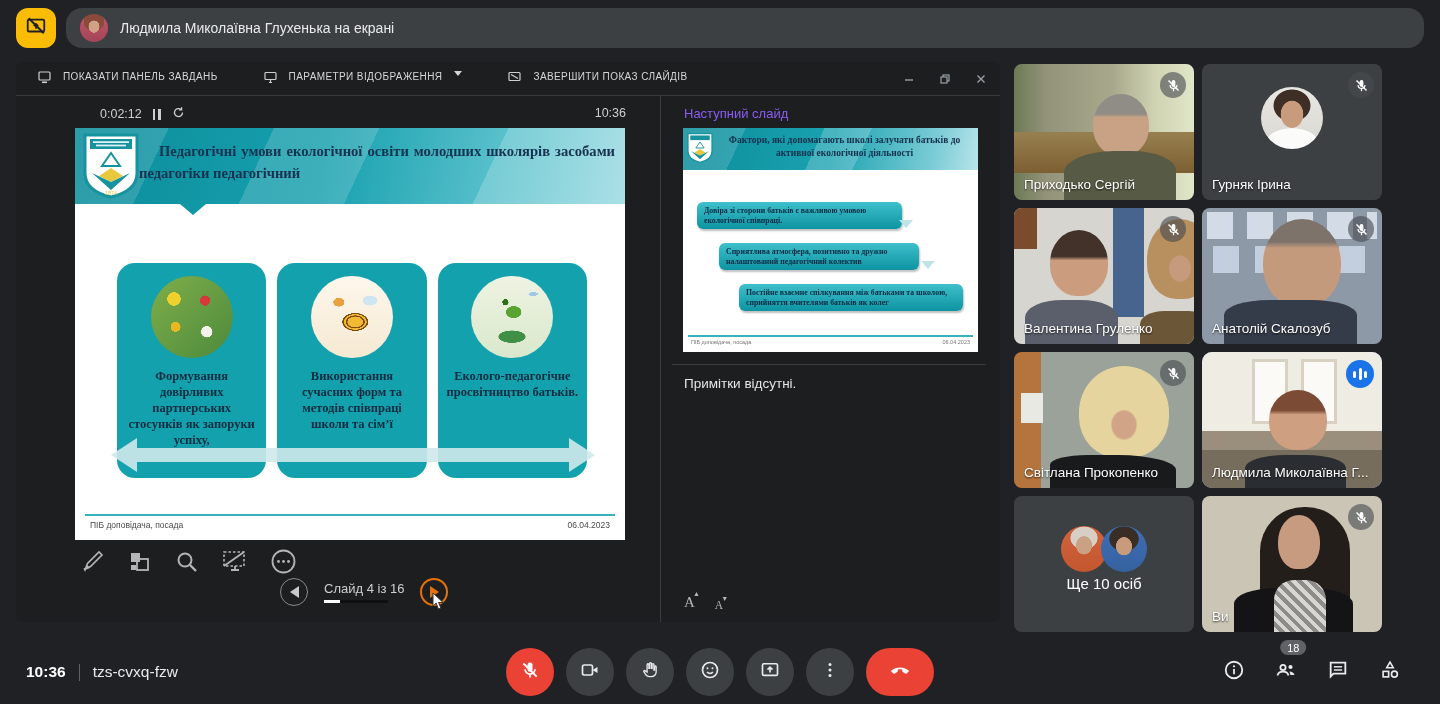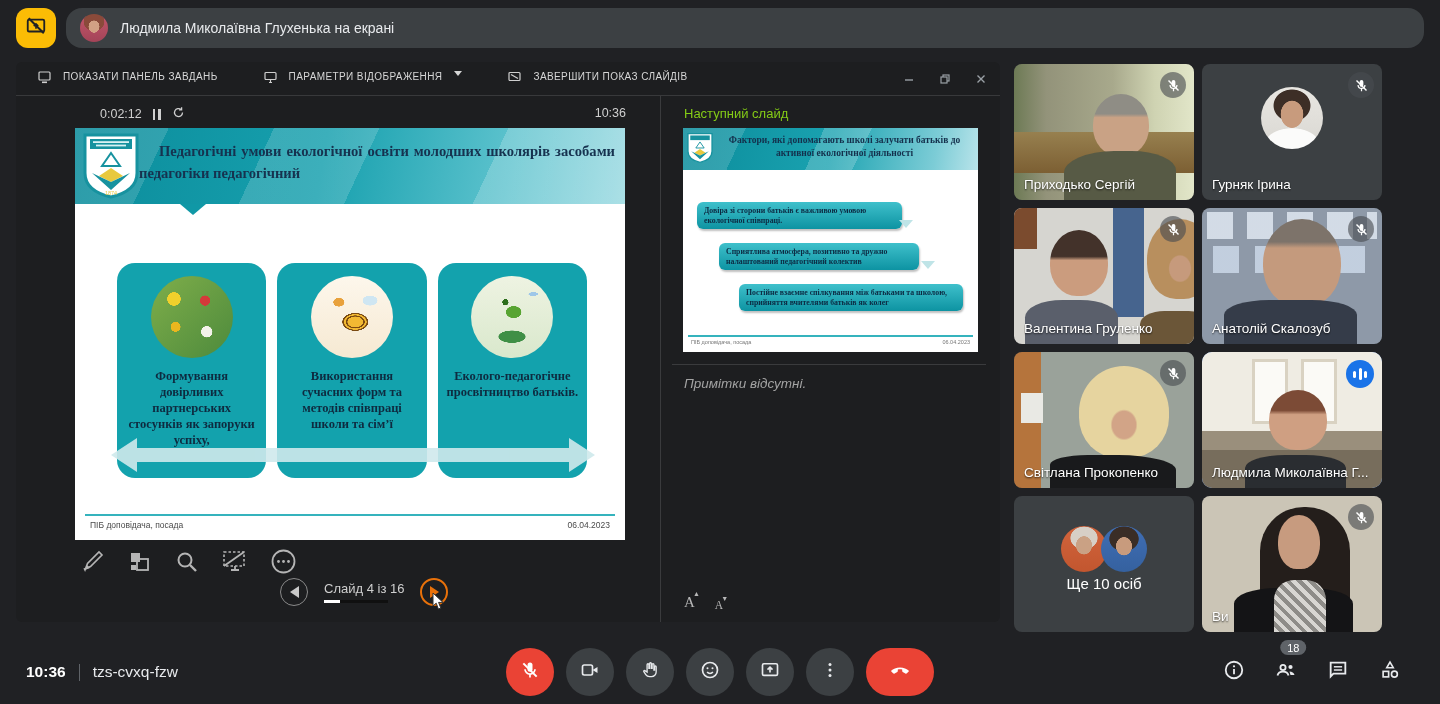--- a/index.html
+++ b/index.html
@@ -89,21 +89,21 @@
   .tri-l { width:0; height:0; border-top:6px solid transparent; border-bottom:6px solid transparent; border-right:9px solid #c9c9c9; }
   .nav-circle.next { border-color:#e8710a; border-width:2px; }
   .tri-r { width:0; height:0; border-top:6px solid transparent; border-bottom:6px solid transparent; border-left:9px solid #e8710a; }
   .nav-col { display:flex; flex-direction:column; gap:4px; }
   .nav-label { color:#cfcfcf; font-size:13px; }
   .nav-progress { width:64px; height:3.5px; background:#101010; }
   .nav-progress i { display:block; width:25%; height:100%; background:#fff; }
   .cursor { position:absolute; left:10px; top:12px; }
 
   
-  .next-head { position:absolute; left:668px; top:44px; color:#84cc16; font-size:13px; }
+  .next-head { position:absolute; left:668px; top:44px; color:#8b5cf6; font-size:13px; }
   .thumb { position:absolute; left:667px; top:66px; width:295px; height:224px; background:#fff; }
   .t-header { position:absolute; top:0; left:0; right:0; height:42px;
     background:
       linear-gradient(115deg, rgba(255,255,255,.15) 0 20%, transparent 20% 45%, rgba(255,255,255,.2) 45% 60%, transparent 60%),
       linear-gradient(100deg,#0b8c9b,#1aa2b0 50%,#7cccd6 85%,#b9e4ea); }
   .t-logo { position:absolute; left:4px; top:3px; }
   .t-title { position:absolute; left:34px; right:6px; top:6px; text-align:center;
     font-family:Liberation Serif, serif; font-weight:bold; font-size:9.5px; line-height:1.35; color:#14304c; }
   .t-box { position:absolute; border-radius:6px; padding:4px 7px;
     background:linear-gradient(180deg,#3fc0cb,#0d93a2); box-shadow:1px 2px 2px rgba(0,0,0,.25);
@@ -113,21 +113,21 @@
   .t-b3 { left:56px; top:156px; width:224px; }
   .t-arrow { position:absolute; width:14px; }
   .t-arrow .st { margin:0 auto; width:8px; height:8px; background:#bfe4e7; }
   .t-arrow .tp { width:0; height:0; border-left:7px solid transparent; border-right:7px solid transparent; border-top:8px solid #bfe4e7; }
   .t-a1 { left:216px; top:100px; } .t-a2 { left:238px; top:141px; }
   .t-footline { position:absolute; left:5px; right:5px; top:207px; height:1.5px; background:#35b3bd; }
   .t-foot { position:absolute; top:211px; font-size:5.5px; color:#777; }
   .t-foot.l { left:8px; } .t-foot.r { right:8px; }
 
   .notes-divider { position:absolute; left:656px; right:14px; top:302px; height:1px; background:#3a3b3d; }
-  .notes { position:absolute; left:668px; top:314px; color:#a3a3a3; font-size:13.5px;font-style:italic; }
+  .notes { position:absolute; left:668px; top:314px; color:#e5e5e5; font-size:13.5px; }
   .font-controls { position:absolute; left:668px; top:532px; display:flex; gap:20px; align-items:flex-end; color:#b8b8b8; }
   .fc { position:relative; font-family:"Liberation Serif", serif; cursor:pointer; }
   .fc.big { font-size:15px; } .fc.small { font-size:11.5px; }
   .fc .m { position:absolute; top:-4px; right:-5px; font-size:7px; }
 
   
   .pgrid { position:absolute; left:1014px; top:64px; width:368px;
     display:grid; grid-template-columns:1fr 1fr; grid-auto-rows:136px; gap:8px; }
   .tile { position:relative; border-radius:8px; overflow:hidden; background:#3c4043; cursor:pointer; }
   .tile.active { outline:3px solid #8ab4f8; outline-offset:-3px; border-radius:10px;padding-left:32px; }

